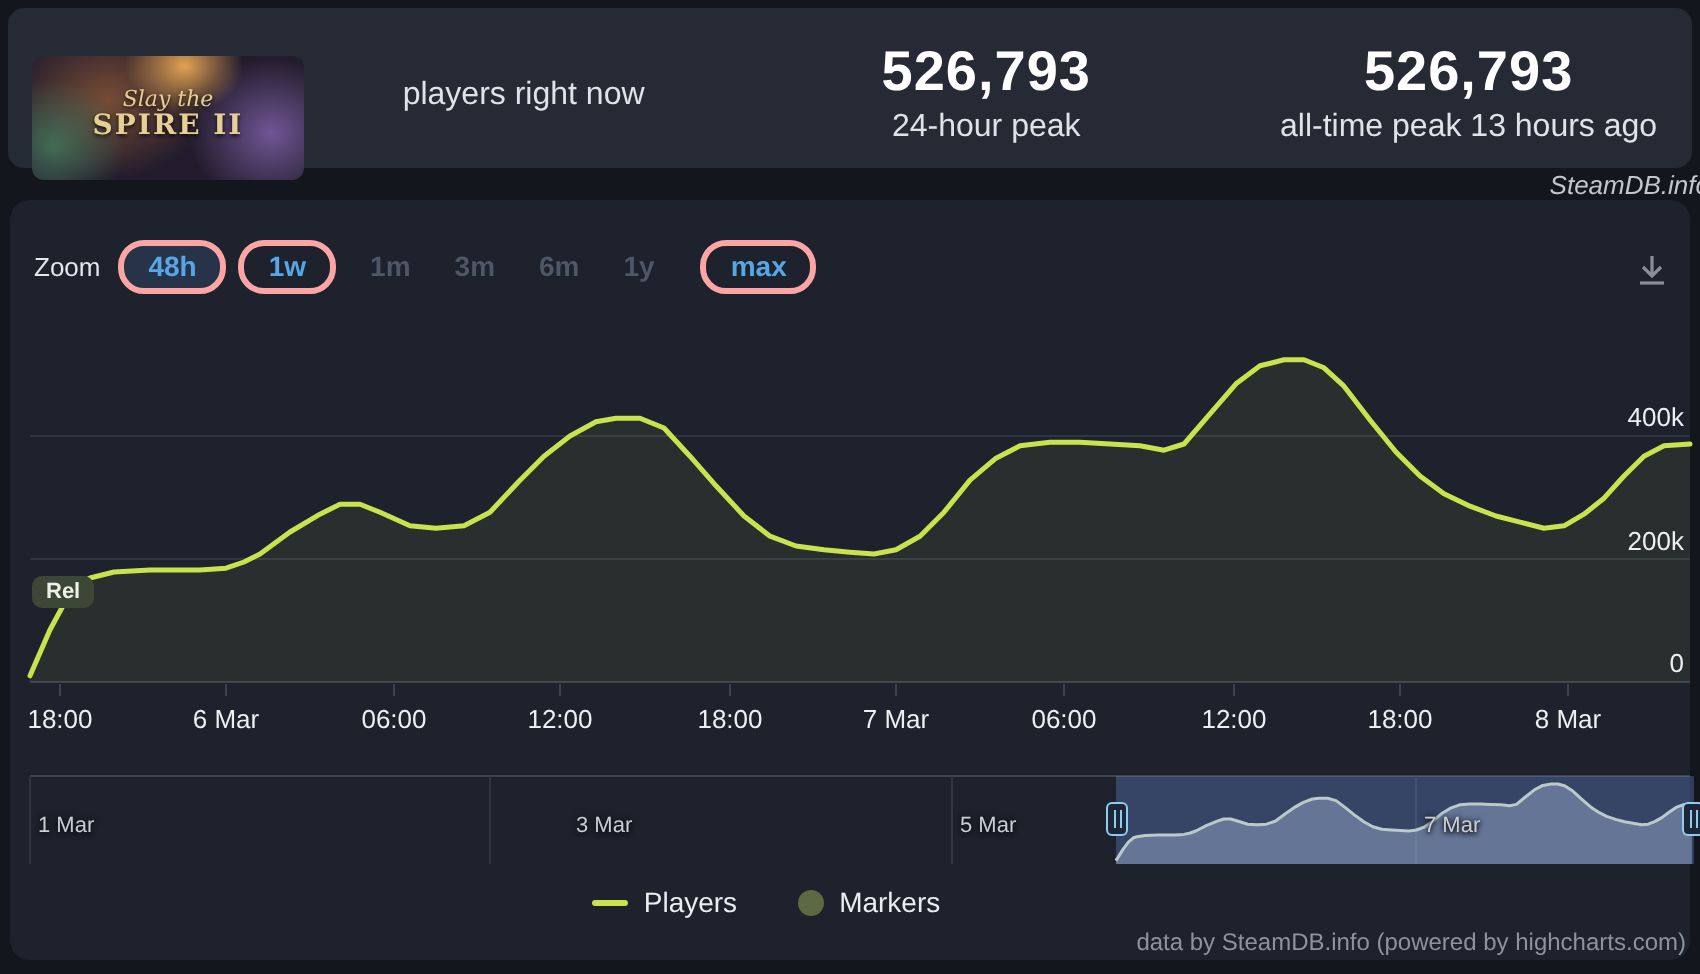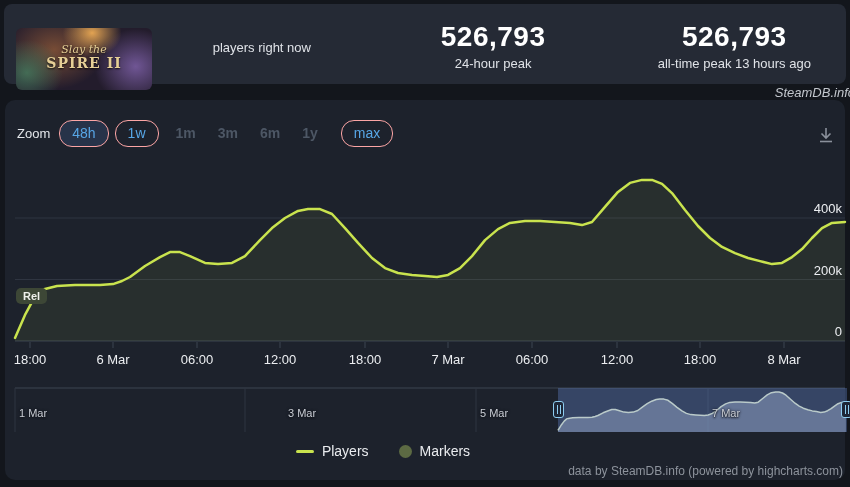--- a/index.html
+++ b/index.html
@@ -26,32 +26,32 @@
     text-shadow:0 1px 2px rgba(0,0,0,.8); line-height:1.05; }
   .cap-line1 { font-size:11px; font-style:italic; display:block; }
   .cap-line2 { font-size:14px; font-weight:bold; letter-spacing:1px; display:block; }
   .stats { position:absolute; left:156px; top:0; right:0; height:84px;
     display:flex; align-items:center; }
   .stat { text-align:center; }
   .stat-1 { width:206px; }
   .stat-2 { width:262px; }
   .stat-3 { width:226px; }
   .stat-value { font-size:28px; font-weight:bold; color:#ffffff; letter-spacing:.5px; }
-  .stat-label { font-size:13px; color:#dfe2e7; margin-top:3px; }
+  .stat-label { font-size:16px; color:#dfe2e7; margin-top:3px; }
   
   .watermark { position:absolute; top:85px; right:-5px; font-size:13px; font-style:italic;
     color:#c3c7cd; }
   
   .chart-panel { position:absolute; left:5px; top:100px; width:840px; height:380px;
     background:#1d222c; border-radius:10px; }
   
   .toolbar { position:absolute; left:17px; top:118px; height:30px; display:flex; align-items:center; }
   .zoom-label { font-size:13px; color:#e3e6ea; margin-right:9px; }
   .zbtn { height:27px; padding:0 12px; display:flex; align-items:center; justify-content:center;
-    border:1px solid #fca5a5; border-radius:13px; color:#57a6e6; font-size:14px; font-weight:normal;
+    border:3px solid #fca5a5; border-radius:13px; color:#57a6e6; font-size:14px; font-weight:bold;
     background:transparent; cursor:pointer; margin-right:6px; }
   .zbtn.sel { background:#273349; }
   .ztext { font-size:14px; font-weight:bold; color:#4d5765; margin:0 11px; }
   .ztext.first { }
   .zbtn.last { margin-left:12px; }
   .download { position:absolute; right:12px; top:123px; width:24px; height:24px; cursor:pointer;
     display:flex; align-items:center; justify-content:center; }
   
   #chart-svg { position:absolute; left:0; top:0; }
   .plot-area { position:absolute; left:15px; top:160px; width:830px; height:181px; }

